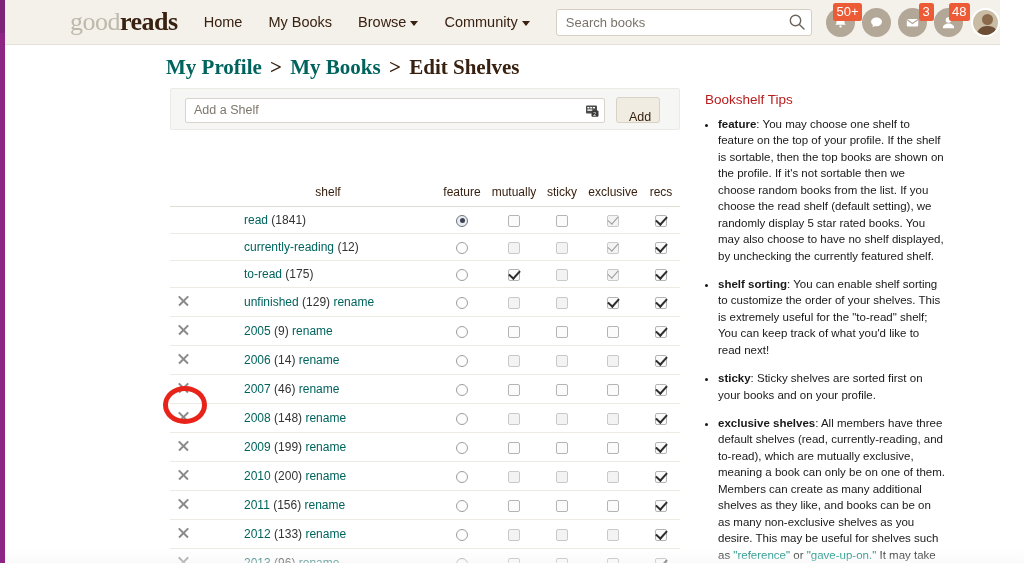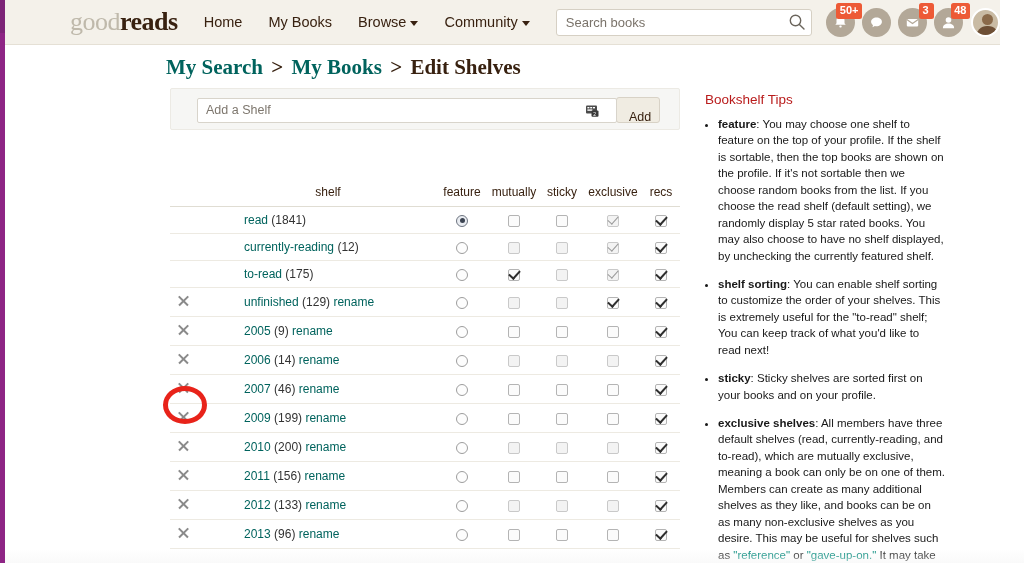--- a/index.html
+++ b/index.html
@@ -73,21 +73,21 @@
   .header-icons { display:flex; align-items:center; margin-left:14px; gap:7px; }
   .hicon {
     position:relative; width:29px; height:29px; border-radius:50%;
     background:#b3a898; display:flex; align-items:center; justify-content:center;
     cursor:pointer; overflow:visible;
   }
   .hicon svg { display:block; }
   .badge {
     position:absolute; top:-5px; right:-7px;
     background:#ed5a36; color:#fff;
-    font-size:11px; font-weight:700; line-height:1;
+    font-size:13px; font-weight:400; line-height:1;
     padding:2.5px 3.5px; border-radius:2.5px;
     min-width:15px; 
     font-family:"Liberation Sans", sans-serif;
   }
   .avatar {
     width:29px; height:29px; border-radius:50%;
     background:#c9bba4; border:2px solid #fff;
     overflow:hidden; position:relative; cursor:pointer;
     margin-left:1px;
   }
@@ -125,21 +125,20 @@
     display:flex; align-items:center; gap:11px;
   }
   .addshelf-field { position:relative; width:420px; height:25px; }
   .addshelf-input {
     width:100%; height:100%;
     border:1px solid #d8d4cb; border-radius:2px;
     background:#fff; padding:0 26px 0 8px;
     font-size:12.5px; color:#382110;
     font-family:"Liberation Sans", sans-serif;
     outline:none;
-    margin-left:12px;
   }
   .addshelf-input::placeholder { color:#7d766d; }
   .ime-icon {
     position:absolute; right:5px; top:5px;
     width:15px; height:15px; cursor:pointer;
   }
   .add-btn {
     width:44px; height:25px;
     background:#f0ece2; border:1px solid #d8d2c6; border-radius:3px;
     font-size:12.5px; color:#382110; cursor:pointer;
@@ -331,21 +330,21 @@
     <div class="avatar">
       <div class="av-head"></div>
       <div class="av-body"></div>
     </div>
   </div>
 </div>
 
 <div class="page">
 
   <div class="breadcrumb">
-    <span class="bc-link">My Search</span>
+    <span class="bc-link">My Profile</span>
     <span class="bc-sep">&gt;</span>
     <span class="bc-link">My Books</span>
     <span class="bc-sep">&gt;</span>
     <span class="bc-cur">Edit Shelves</span>
   </div>
 
   <div class="addshelf-panel">
     <div class="addshelf-inner">
       <div class="addshelf-field">
         <input class="addshelf-input" type="text" placeholder="Add a Shelf" style="">
@@ -436,20 +435,29 @@
           <td class="td-x"><span class="x-del"></span></td>
           <td class="td-shelf"><span class="shelf-name">2007</span><span class="shelf-count"> (46)</span><span class="rename-link"> rename</span></td>
           <td><span class="radio"></span></td>
           <td><span class="cbox"></span></td>
           <td><span class="cbox"></span></td>
           <td><span class="cbox"></span></td>
           <td><span class="cbox checked"></span></td>
         </tr>
         <tr>
           <td class="td-x"><span class="x-del"></span></td>
+          <td class="td-shelf"><span class="shelf-name">2008</span><span class="shelf-count"> (148)</span><span class="rename-link"> rename</span></td>
+          <td><span class="radio"></span></td>
+          <td><span class="cbox disabled"></span></td>
+          <td><span class="cbox disabled"></span></td>
+          <td><span class="cbox disabled"></span></td>
+          <td><span class="cbox checked"></span></td>
+        </tr>
+        <tr>
+          <td class="td-x"><span class="x-del"></span></td>
           <td class="td-shelf"><span class="shelf-name">2009</span><span class="shelf-count"> (199)</span><span class="rename-link"> rename</span></td>
           <td><span class="radio"></span></td>
           <td><span class="cbox"></span></td>
           <td><span class="cbox"></span></td>
           <td><span class="cbox"></span></td>
           <td><span class="cbox checked"></span></td>
         </tr>
         <tr>
           <td class="td-x"><span class="x-del"></span></td>
           <td class="td-shelf"><span class="shelf-name">2010</span><span class="shelf-count"> (200)</span><span class="rename-link"> rename</span></td>

